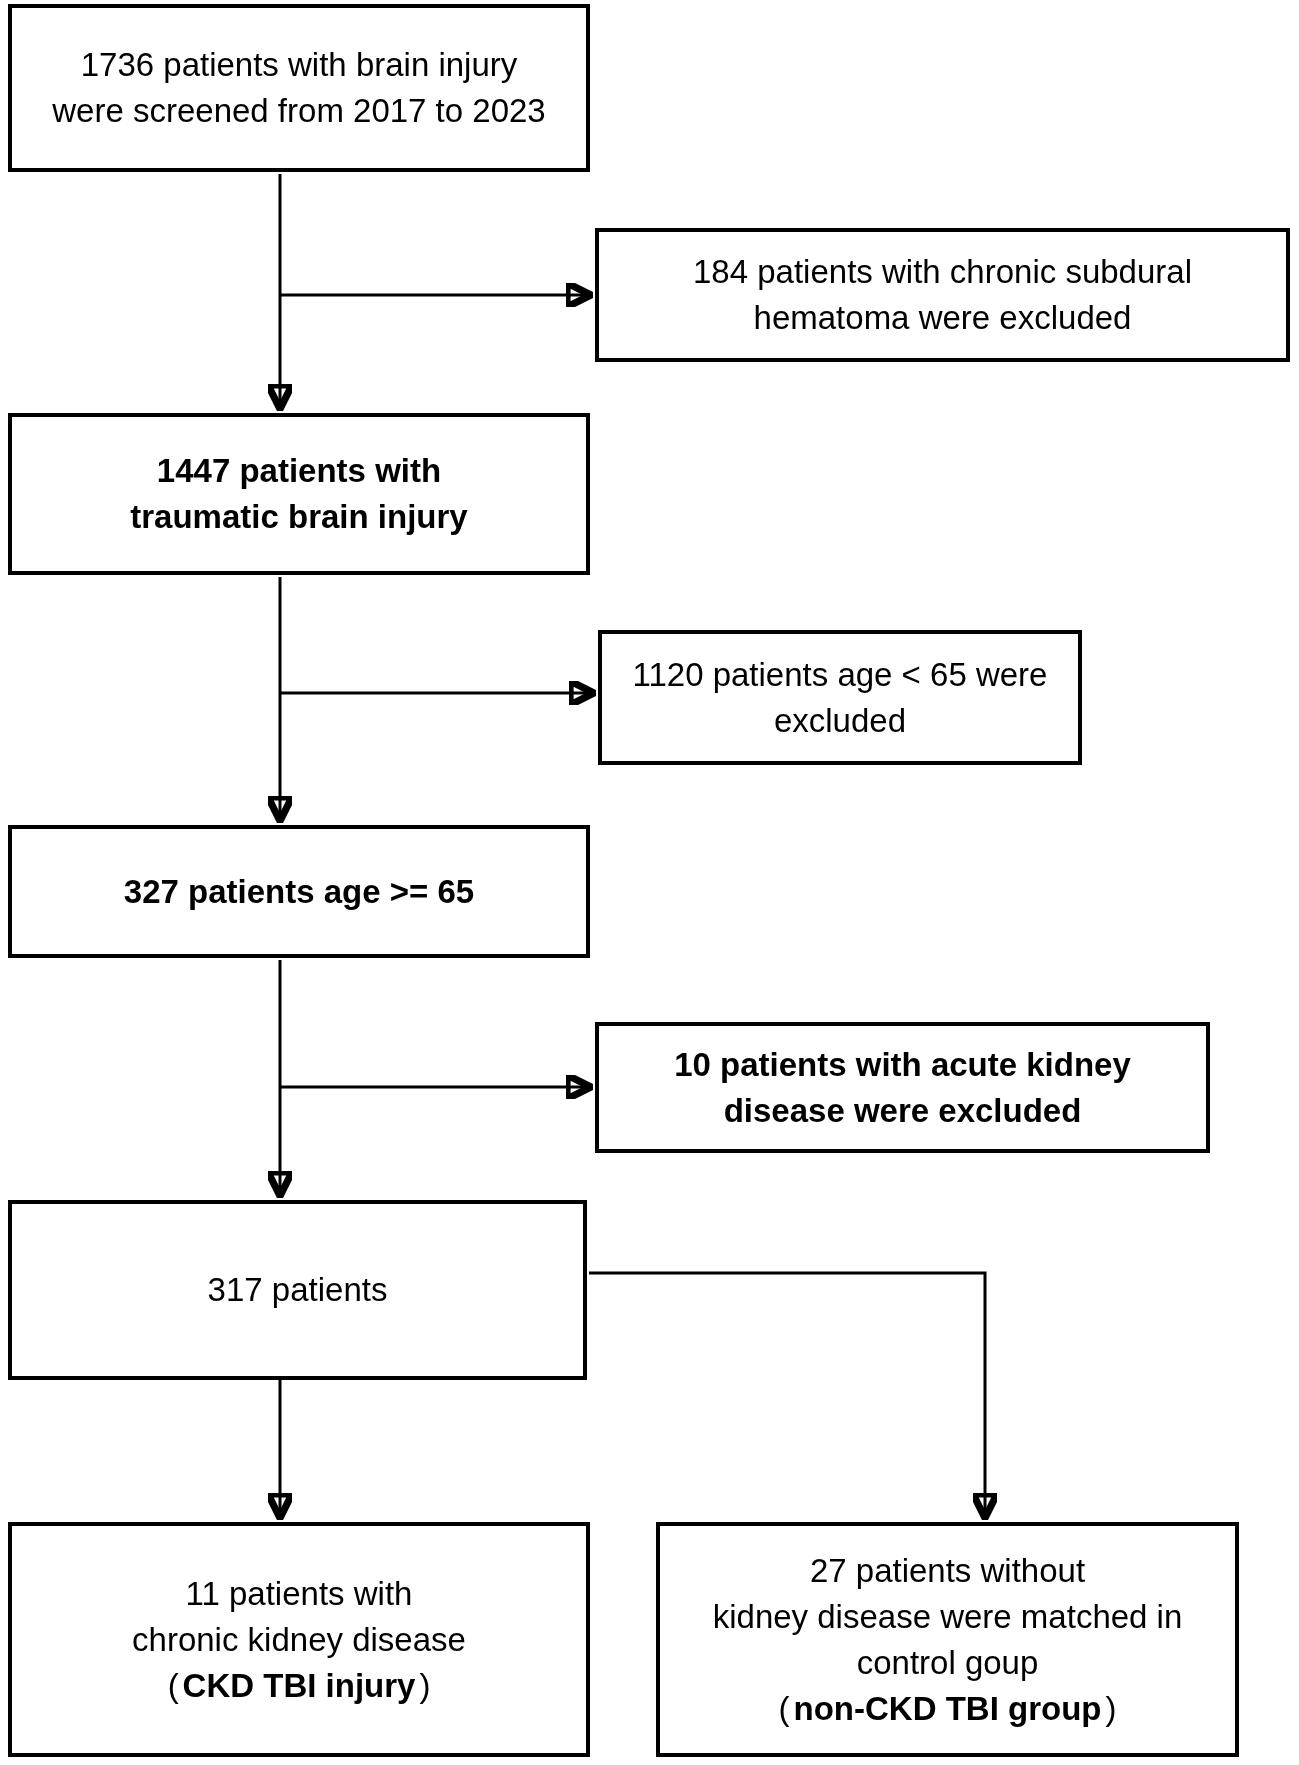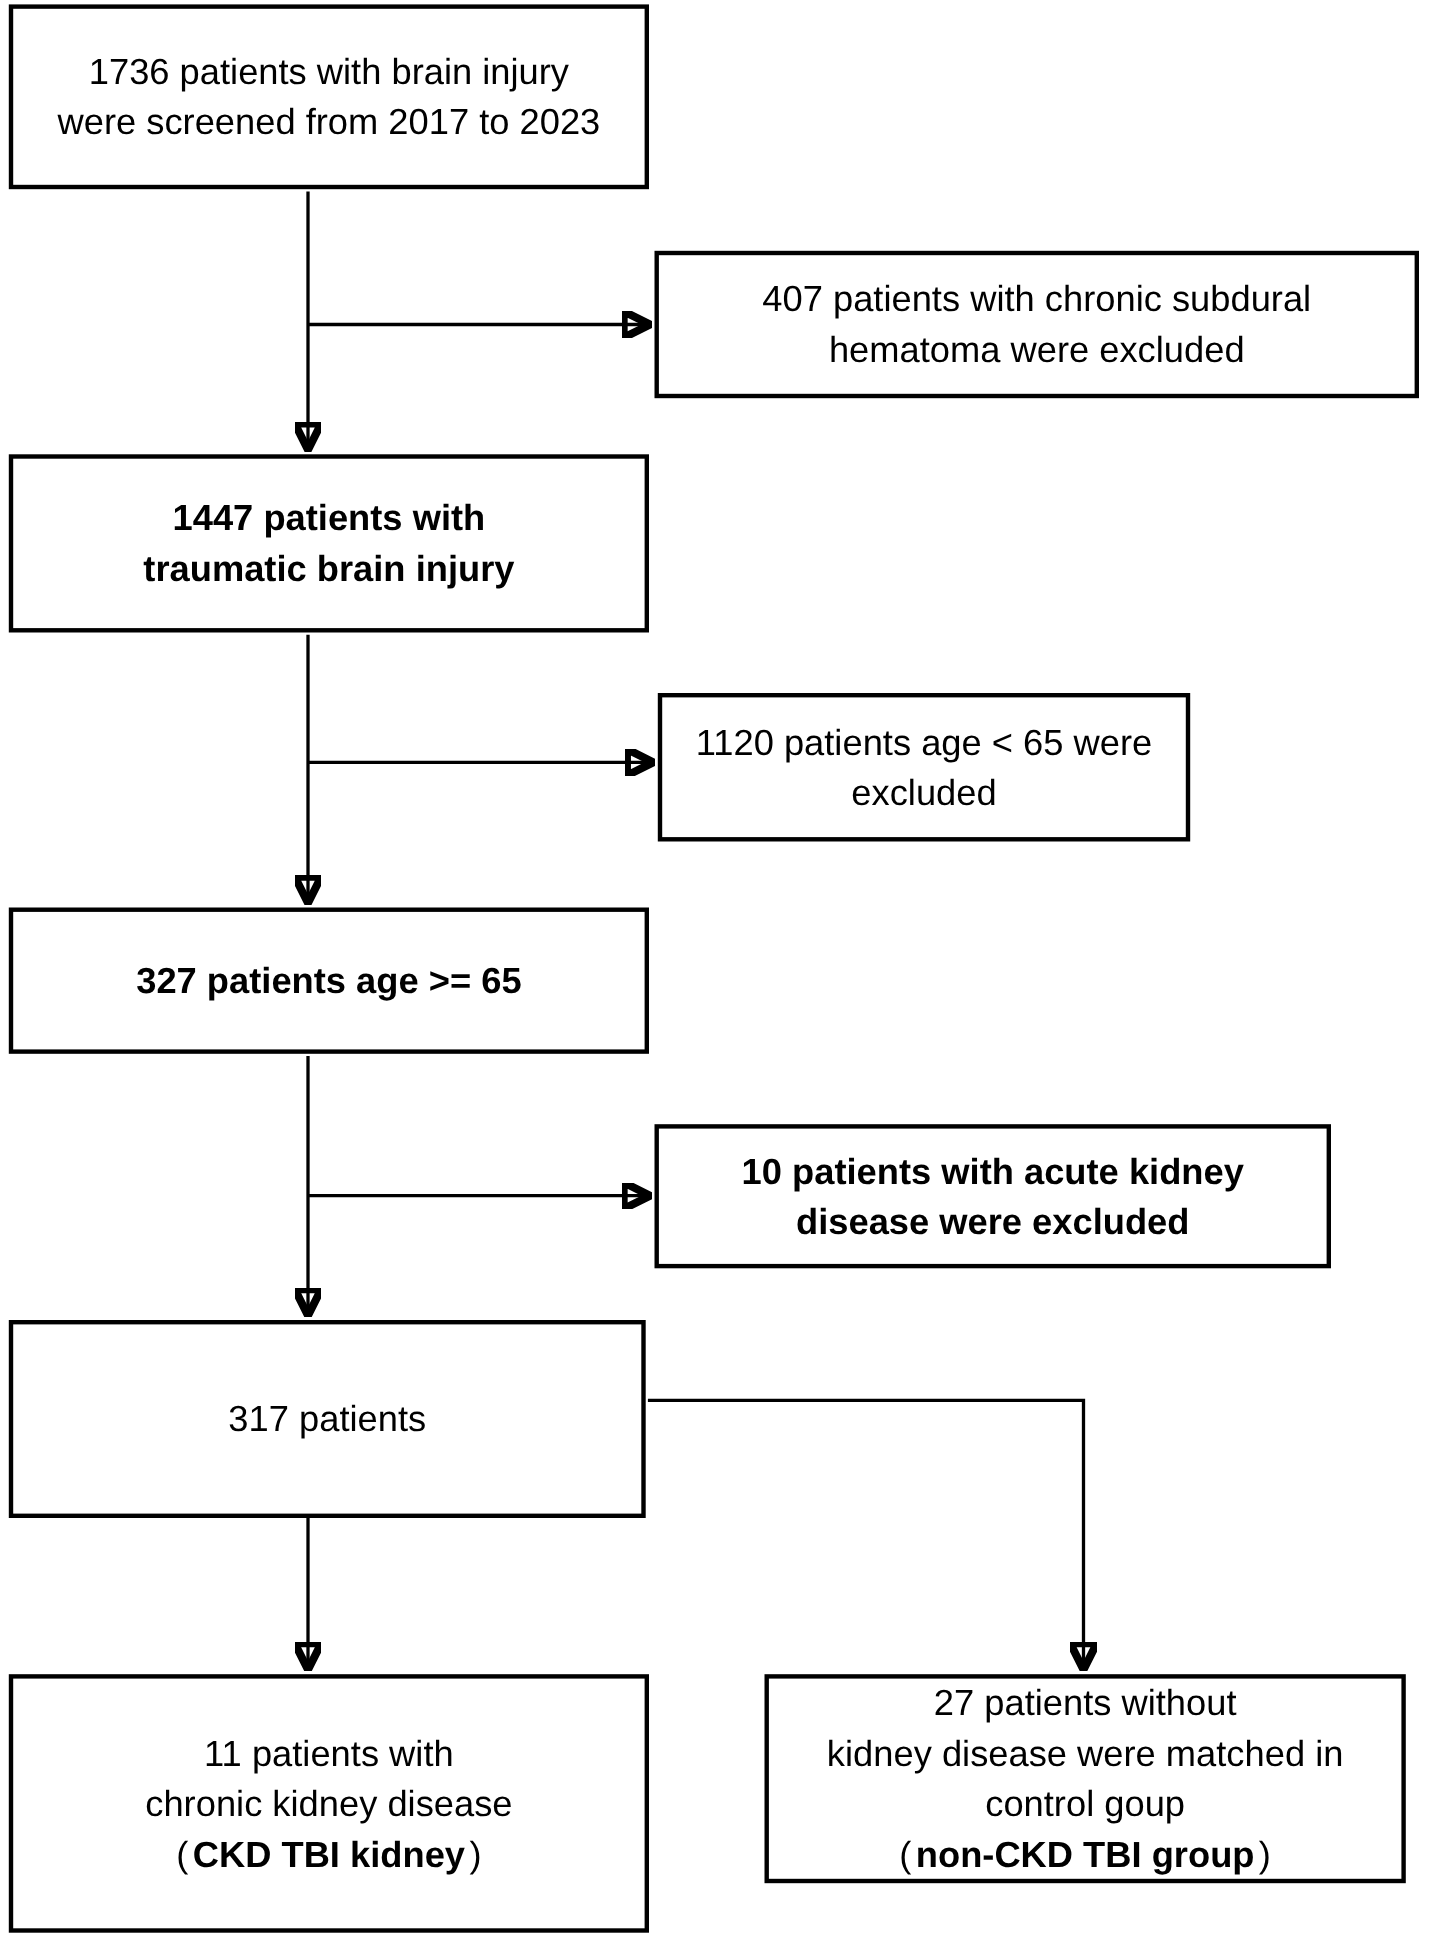--- a/index.html
+++ b/index.html
@@ -72,21 +72,21 @@
     <path d="M280,1342 L280,1518" marker-end="url(#arrow)"></path>
     <path d="M589,1273 L985,1273 L985,1518" marker-end="url(#arrow)"></path>
   </svg>
 
   <div class="box" style="left:8px; top:4px; width:582px; height:168px;">
     <div class="line">1736 patients with brain injury</div>
     <div class="line">were screened from 2017 to 2023</div>
   </div>
 
   <div class="box" style="left:595px; top:228px; width:695px; height:134px;">
-    <div class="line">407 patients with chronic subdural</div>
+    <div class="line">184 patients with chronic subdural</div>
     <div class="line">hematoma were excluded</div>
   </div>
 
   <div class="box" style="left:8px; top:413px; width:582px; height:162px;font-weight:bold;">
     <div class="line">1447 patients with</div>
     <div class="line">traumatic brain injury</div>
   </div>
 
   <div class="box" style="left:598px; top:630px; width:484px; height:135px;">
     <div class="line">1120 patients age &lt; 65 were</div>
@@ -103,25 +103,25 @@
   </div>
 
   <div class="box" style="left:8px; top:1200px; width:579px; height:180px;">
     <div class="line">317 patients</div>
   </div>
 
   <div class="box" style="left:8px; top:1522px; width:582px; height:235px;">
     <div class="line">11 patients with</div>
     <div class="line">chronic kidney disease</div>
     <div class="line">
-      <span class="paren">(</span><b>CKD TBI kidney</b><span class="paren">)</span>
+      <span class="paren">(</span><b>CKD TBI injury</b><span class="paren">)</span>
     </div>
   </div>
 
-  <div class="box" style="left:695px; top:1522px; width:583px; height:190px;">
+  <div class="box" style="left:656px; top:1522px; width:583px; height:235px;">
     <div class="line">27 patients without</div>
     <div class="line">kidney disease were matched in</div>
     <div class="line">control goup</div>
     <div class="line">
       <span class="paren">(</span><b>non-CKD TBI group</b><span class="paren">)</span>
     </div>
   </div>
 
 </div>
 

